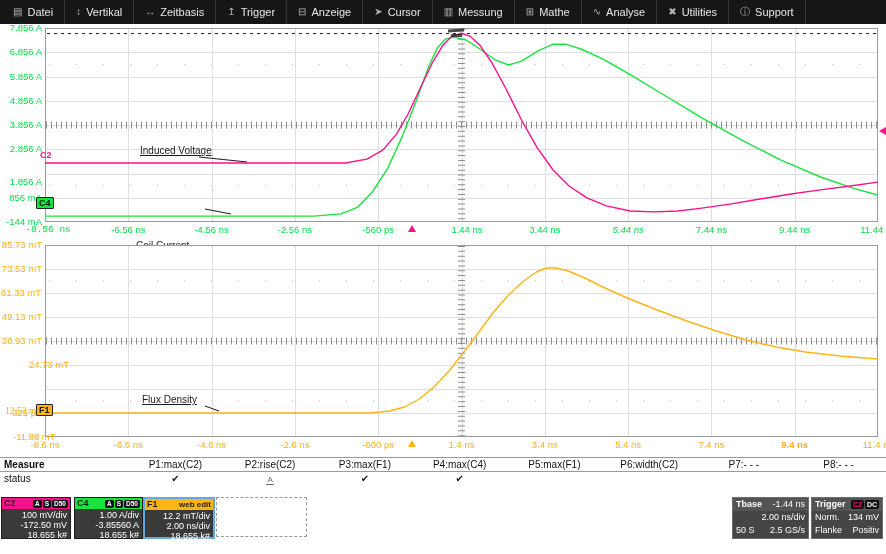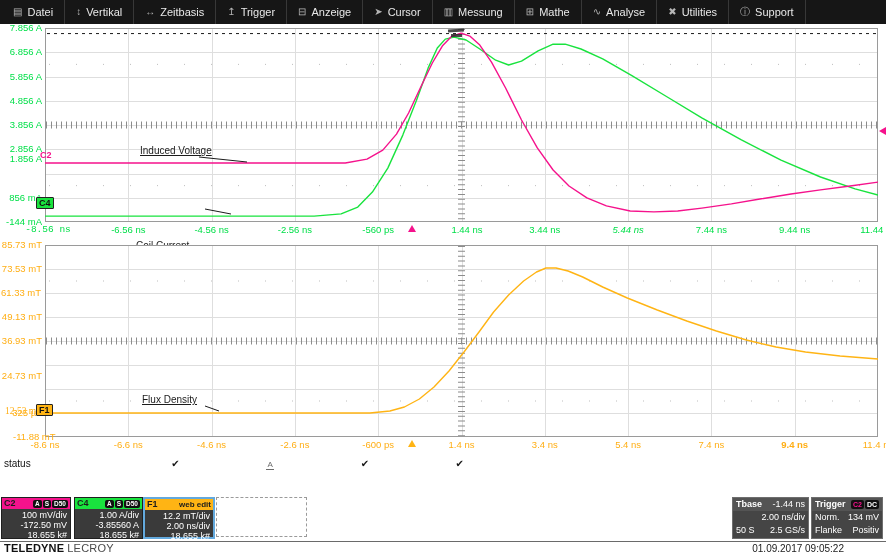--- a/index.html
+++ b/index.html
@@ -140,21 +140,21 @@
         <polyline points="0.0,135.0 300.3,135.0 322.0,131.1 337.8,122.1 351.5,106.1 363.6,85.0 375.3,60.0 387.3,35.0 397.3,18.1 406.9,8.1 416.1,5.2 424.8,8.1 434.8,17.1 446.5,34.1 460.6,60.0 476.5,92.0 492.3,119.9 508.1,142.0 524.0,158.0 541.9,169.9 561.4,177.9 585.2,183.0 608.9,183.9 632.7,183.0 656.8,180.1 686.4,175.9 716.4,170.8 746.0,166.0 775.5,161.9 805.1,158.0 833.0,154.1" fill="none" stroke="#f5128c" stroke-width="1.4" stroke-linejoin="round" stroke-linecap="round"></polyline>
         <line x1="154" y1="129" x2="202" y2="134" stroke="#1c1c1c" stroke-width="1"></line>
         <line x1="160" y1="181" x2="186" y2="186" stroke="#1c1c1c" stroke-width="1"></line>
       </svg>
       <div class="ylab" style="top: 23px; color: rgb(0, 223, 72);">7.856 A</div>
       <div class="ylab" style="top: 47.25px; color: rgb(0, 223, 72);">6.856 A</div>
       <div class="ylab" style="top: 71.5px; color: rgb(0, 223, 72);">5.856 A</div>
       <div class="ylab" style="top: 95.75px; color: rgb(0, 223, 72);">4.856 A</div>
       <div class="ylab" style="top: 120px; color: rgb(0, 223, 72);">3.856 A</div>
       <div class="ylab" style="top: 144.25px; color: rgb(0, 223, 72);">2.856 A</div>
-      <div class="ylab" style="top: 154px; color: rgb(0, 223, 72);">1.856 A</div>
+      <div class="ylab" style="top: 177px; color: rgb(0, 223, 72);">1.856 A</div>
       <div class="ylab" style="top: 192.75px; color: rgb(0, 223, 72);">856 mA</div>
       <div class="ylab" style="top: 217px; color: rgb(0, 223, 72);">-144 mA</div>
       <div class="xlab" style="left: 16px; top: 224px; color: rgb(0, 223, 72); font-family: Liberation Mono, monospace;">-8.56 ns</div>
       <div class="xlab" style="left: 96.3px; top: 224px; color: rgb(0, 223, 72);">-6.56 ns</div>
       <div class="xlab" style="left: 179.6px; top: 224px; color: rgb(0, 223, 72);">-4.56 ns</div>
       <div class="xlab" style="left: 262.9px; top: 224px; color: rgb(0, 223, 72);">-2.56 ns</div>
       <div class="xlab" style="left: 346.2px; top: 224px; color: rgb(0, 223, 72);">-560 ps</div>
       <div class="xlab" style="left: 435px; top: 224px; color: rgb(0, 223, 72);">1.44 ns</div>
       <div class="xlab" style="left: 512.8px; top: 224px; color: rgb(0, 223, 72);">3.44 ns</div>
       <div class="xlab" style="left: 596.1px; top: 224px; color: rgb(0, 223, 72); font-style: italic;">5.44 ns</div>
@@ -191,21 +191,21 @@
           <line x1="1" y1="96" x2="832" y2="96" stroke="#8c8c8c" stroke-width="7" stroke-dasharray="1 4"></line>
         </g>
         <polyline points="0.0,168.0 324.9,168.0 344.9,166.0 359.4,162.0 374.4,154.0 389.0,142.0 404.0,126.0 419.0,107.0 434.0,87.0 448.6,67.0 463.6,50.0 478.6,36.0 491.5,27.0 501.0,23.0 511.0,23.0 523.1,26.0 537.7,32.0 557.7,42.0 582.3,53.0 612.3,65.0 641.8,76.0 671.4,86.0 701.4,95.0 731.0,102.0 760.5,107.0 795.1,111.0 833.0,114.0" fill="none" stroke="#ffb414" stroke-width="1.4" stroke-linejoin="round" stroke-linecap="round"></polyline>
         <line x1="160" y1="161" x2="174" y2="166" stroke="#1c1c1c" stroke-width="1"></line>
       </svg>
       <div class="ylab" style="top: 240px; color: rgb(255, 174, 20);">85.73 mT</div>
       <div class="ylab" style="top: 264px; color: rgb(255, 174, 20);">73.53 mT</div>
       <div class="ylab" style="top: 288px; color: rgb(255, 174, 20); text-align: center;">61.33 mT</div>
       <div class="ylab" style="top: 312px; color: rgb(255, 174, 20);">49.13 mT</div>
       <div class="ylab" style="top: 336px; color: rgb(255, 174, 20);">36.93 mT</div>
-      <div class="ylab" style="top: 371px; color: rgb(255, 174, 20);">24.73 mT</div>
+      <div class="ylab" style="top: 360px; color: rgb(255, 174, 20); margin-left: 27px;">24.73 mT</div>
       <div class="ylab" style="top: 406px; color: rgb(255, 174, 20); font-family: Liberation Serif, serif;">12.53 mT</div>
       <div class="ylab" style="top: 408px; color: rgb(255, 174, 20);">325 µT</div>
       <div class="ylab" style="top: 432px; color: rgb(255, 174, 20); padding-left: 13px;">-11.88 mT</div>
       <div class="xlab" style="left: 13px; top: 439px; color: rgb(255, 174, 20);">-8.6 ns</div>
       <div class="xlab" style="left: 96.3px; top: 439px; color: rgb(255, 174, 20);">-6.6 ns</div>
       <div class="xlab" style="left: 179.6px; top: 439px; color: rgb(255, 174, 20);">-4.6 ns</div>
       <div class="xlab" style="left: 262.9px; top: 439px; color: rgb(255, 174, 20);">-2.6 ns</div>
       <div class="xlab" style="left: 346.2px; top: 439px; color: rgb(255, 174, 20);">-600 ps</div>
       <div class="xlab" style="left: 429.5px; top: 439px; color: rgb(255, 174, 20);">1.4 ns</div>
       <div class="xlab" style="left: 512.8px; top: 439px; color: rgb(255, 174, 20);">3.4 ns</div>
@@ -215,20 +215,31 @@
       <div class="xlab" style="left: 846px; top: 439px; color: rgb(255, 174, 20);">11.4 ns</div>
       <div class="callout" style="left: 142px; top: 394px;">Flux Density</div>
       <div class="chanbadge chanbox" style="left: 36px; top: 404px; background: rgb(255, 180, 20);">F1</div>
       <div class="tri-up" style="left: 408px; top: 440px; color: rgb(255, 180, 20);"></div>
       <div class="tri-left" style="left: 879px; top: 127px; color: rgb(245, 18, 140);"></div>
       <div class="peakmark" style="left: 448px; top: 29px; width: 16px; height: 3px; transform: rotate(-4deg);"></div>
       <div class="peakmark" style="left: 451px; top: 34px; width: 11px; height: 3px;"></div>
     </div>
 
   <div class="measure" id="measuretable">
+      <div class="mrow hdr">
+        <div class="mcell0">Measure</div>
+        <div class="mcell">P1:max(C2)</div>
+        <div class="mcell">P2:rise(C2)</div>
+        <div class="mcell">P3:max(F1)</div>
+        <div class="mcell">P4:max(C4)</div>
+        <div class="mcell">P5:max(F1)</div>
+        <div class="mcell">P6:width(C2)</div>
+        <div class="mcell">P7:- - -</div>
+        <div class="mcell">P8:- - -</div>
+      </div>
       <div class="mrow">
         <div class="mcell0">status</div>
         <div class="mcell"><span class="st-check">✔</span></div>
         <div class="mcell"><span class="st-pending">A</span></div>
         <div class="mcell"><span class="st-check">✔</span></div>
         <div class="mcell"><span class="st-check">✔</span></div>
         <div class="mcell"></div>
         <div class="mcell"></div>
         <div class="mcell"></div>
         <div class="mcell"></div>
@@ -305,19 +316,13 @@
         </div>
         <div class="dbody">
           <div>12.2 mT/div</div>
           <div>2.00 ns/div</div>
           <div>18.655 k#</div>
         </div>
       </div>
       <div class="emptyslot" style="left: 216px; width: 91px;"></div>
     </div>
 
-  <div class="footer">
-    <span class="brand">
-      <span class="b1">TELEDYNE</span><span class="b2">LECROY</span>
-    </span>
-    <span class="dt">01.09.2017 09:05:22</span>
-  </div>
 </div>
 
 </body></html>

